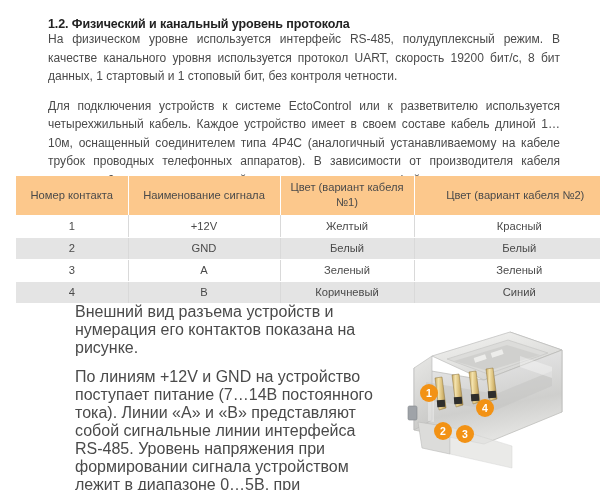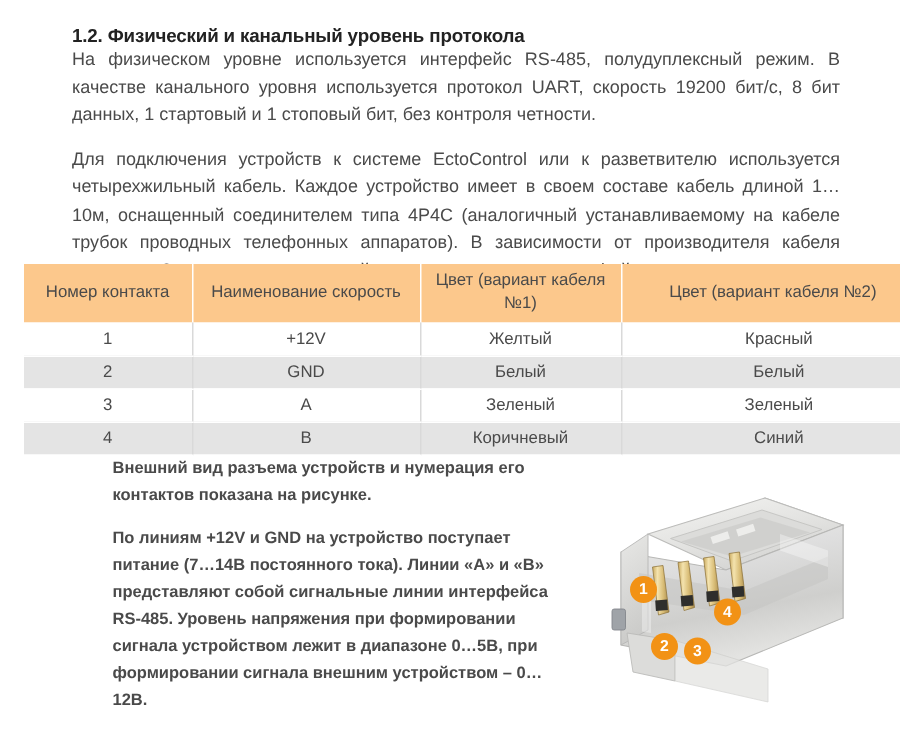--- a/index.html
+++ b/index.html
@@ -96,25 +96,24 @@
   .pinout-table tbody tr.even td { background: #e4e4e4; }
 
   
   .lower-text {
     position: absolute;
     left: 75px;
     top: 303px;
     width: 300px;
   }
   .lower-para {
-    font-size: 11px;
+    font-size: 16px;
     line-height: 18px;
     color: #4a4a4a;
     margin: 0 0 11px 0;
-    font-weight: bold;
   }
   .lower-para:last-child { margin-bottom: 16px; }
 
   
   .connector-figure {
     position: absolute;
     left: 392px;
     top: 326px;
     width: 200px;
     height: 160px;
@@ -154,21 +153,21 @@
   <table class="pinout-table">
     <colgroup>
       <col class="c1">
         <col class="c2">
         <col class="c3">
         <col class="c4">
     </colgroup>
     <thead>
       <tr>
         <th>Номер контакта</th>
-        <th>Наименование скорость</th>
+        <th>Наименование сигнала</th>
         <th>Цвет (вариант кабеля №1)</th>
         <th>Цвет (вариант кабеля №2)</th>
       </tr>
     </thead>
     <tbody>
       <tr class="odd">
         <td>1</td>
         <td>+12V</td>
         <td>Желтый</td>
         <td>Красный</td>

